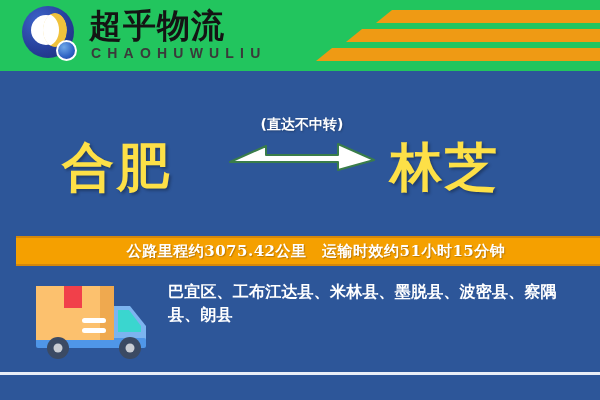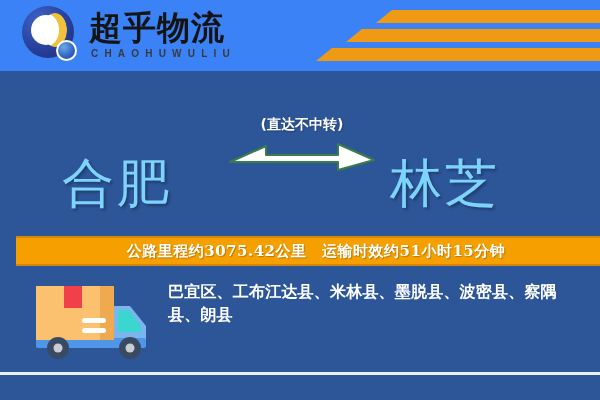--- a/index.html
+++ b/index.html
@@ -14,21 +14,21 @@
     overflow: hidden;
     background: #2d5699;
     font-family: "Liberation Sans", sans-serif;
   }
 
   
   .header {
     position: absolute;
     left: 0; top: 0;
     width: 600px; height: 71px;
-    background: #3b82f6;
+    background: #22c55e;
     overflow: hidden;
   }
   .logo-block {
     position: absolute;
     left: 22px; top: 6px;
     display: flex;
     align-items: center;
   }
   .logo-mark {
     position: relative;
@@ -83,21 +83,21 @@
   .logo-cn {
     font-family: "DejaVu Sans", "Liberation Sans", sans-serif;
     font-size: 33px;
     font-weight: bold;
     color: #141414;
     line-height: 1.05;
     letter-spacing: 1px;
   }
   .logo-en {
     font-family: "Liberation Sans", sans-serif;
-    font-size: 10px;
+    font-size: 14px;
     font-weight: bold;
     color: #3a3a3a;
     letter-spacing: 6.2px;
     margin-top: 2px;
     margin-left: 2px;
   }
   .stripes {
     position: absolute;
     right: 0; top: 8px;
     width: 320px; height: 58px;
@@ -114,26 +114,26 @@
 
   
   .hero {
     position: absolute;
     left: 0; top: 71px;
     width: 600px; height: 165px;
     background: #2d5699;
   }
   .city {
     position: absolute;
-    top: 112px;
+    top: 96px;
     transform: translateY(-50%);
     font-family: "DejaVu Sans", "Liberation Sans", sans-serif;
     font-size: 52px;
-    font-weight: normal;
-    color: #7dd3fc;
+    font-weight: bold;
+    color: #fde047;
     letter-spacing: 3px;
     text-shadow: 2px 2px 3px rgba(0,0,0,0.30);
     line-height: 1;
   }
   .city.origin { left: 62px; }
   .city.dest   { left: 390px; }
 
   .arrow-group {
     position: absolute;
     left: 227px; top: 45px;

